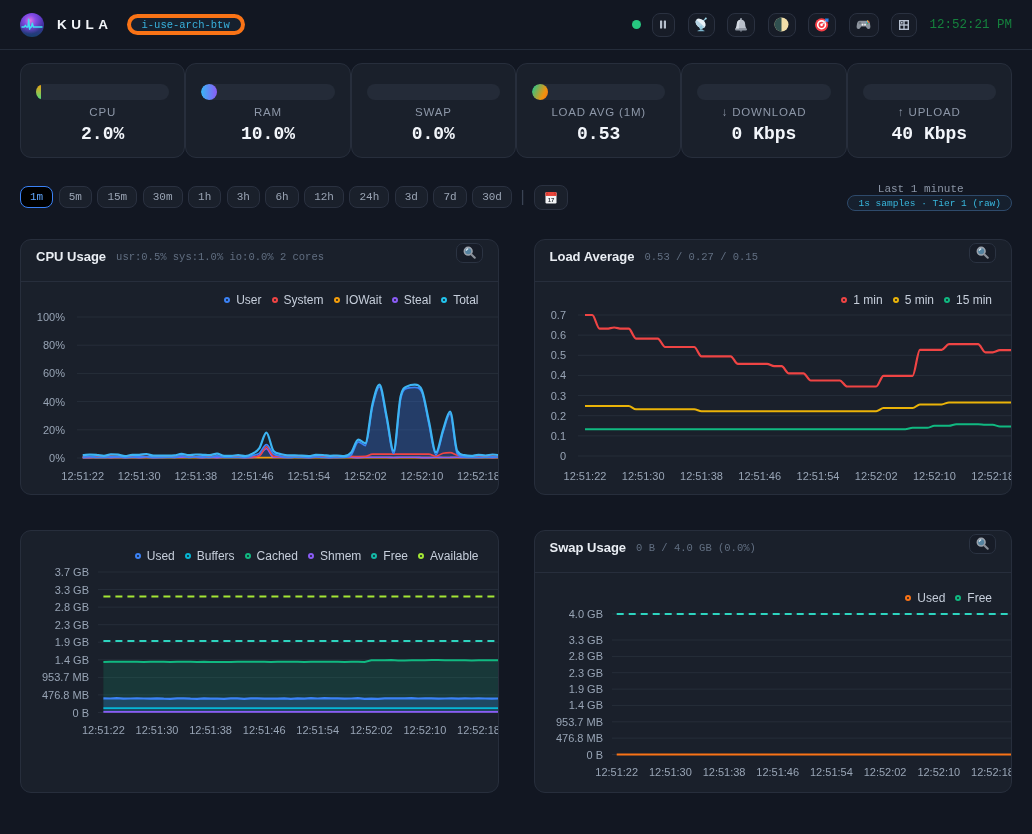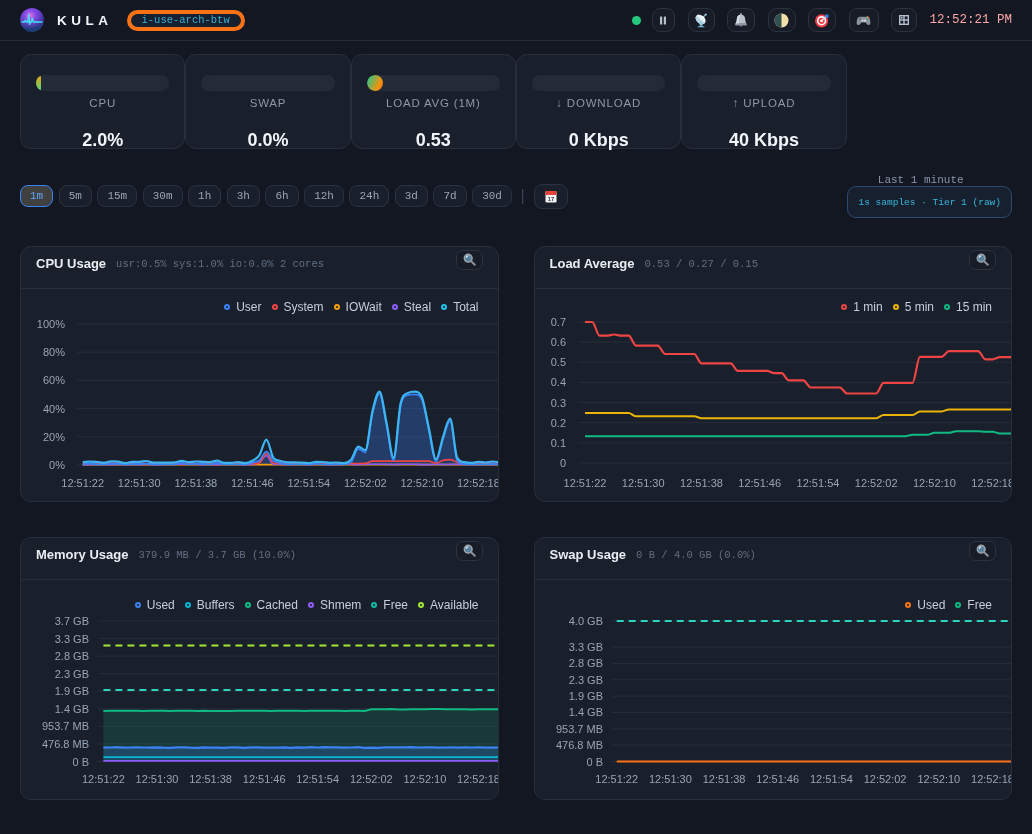--- a/index.html
+++ b/index.html
@@ -1,44 +1,44 @@
 <!DOCTYPE html>
 <html><head><meta charset="utf-8">
 <style>
 * { margin:0; padding:0; box-sizing:border-box; }
 html,body { width:1032px; height:834px; overflow:hidden; }
 body { background:#121722; font-family:"Liberation Sans", sans-serif; color:#e7ebf2; }
 
-.nav { height:41px; display:flex; align-items:center; padding:0 20px; border-bottom:1px solid #242c3a; }
+.nav { height:50px; display:flex; align-items:center; padding:0 20px; border-bottom:1px solid #242c3a; }
 .logo { width:24px; height:24px; border-radius:50%; position:relative;
   background:radial-gradient(circle at 42% 32%, rgba(236,120,228,0.95) 0%, rgba(150,85,245,0.75) 26%, rgba(90,55,205,0.0) 62%), linear-gradient(180deg, #5a35c8 0%, #41309e 48%, #17406e 100%); }
 .brand { font-size:13.5px; font-weight:bold; letter-spacing:4.5px; color:#f2f5f9; margin-left:13px; }
 .hostpill { margin-left:14px; height:21px; padding:0 11px; display:flex; align-items:center; border:4px solid #f97316; border-radius:11px; background:#16202e; color:#38b0dc; font-family:"Liberation Mono",monospace; font-size:10.5px; }
 .nright { margin-left:auto; display:flex; align-items:center; }
 .dot { width:9px; height:9px; border-radius:50%; background:#27c780; }
 .nbtn { height:24px; border:1px solid #2a3140; border-radius:8px; background:#171c27; display:flex; align-items:center; justify-content:center; }
-.clock { font-family:"Liberation Mono",monospace; font-size:12.5px; color:#fca5a5; margin-left:12px; }
+.clock { font-family:"Liberation Mono",monospace; font-size:12.5px; color:#15803d; margin-left:12px; }
 
 .main { padding:0 20px; }
 .stats { display:grid; grid-template-columns:repeat(6,1fr); margin-top:13px; }
 .stat { height:95px; padding:20px 15px 0; text-align:center; }
 .card { background:#1a202b; border:1px solid #272e3c; border-radius:11px; }
 .track { height:16px; border-radius:8px; background:#242b38; overflow:hidden; position:relative; }
 .fill { position:absolute; left:0; top:0; bottom:0; border-radius:8px; }
 .slab { margin-top:6px; font-size:11.5px; color:#8d97a8; letter-spacing:0.8px; }
-.sval { margin-top:21px; font-family:Liberation Sans, sans-serif; font-weight:bold; font-size:18px; color:#f2f5fa; }
+.sval { margin-top:6px; font-family:Liberation Mono, monospace; font-weight:bold; font-size:18px; color:#f2f5fa; }
 
 .controls { margin-top:25px; display:flex; align-items:center; }
 .tbtn { height:22px; padding:0 9px; display:flex; align-items:center; border:1px solid #2a3140; border-radius:8px; background:#1a202b; color:#9aa4b4; font-family:"Liberation Mono",monospace; font-size:11px; margin-right:5.5px; }
-.tbtn.act { border-color:#3b82f6; background:#404040; color:#60a5fa;text-align:center; }
+.tbtn.act { border-color:#3b82f6; background:#000000; color:#60a5fa;text-align:center; }
 .tsep { color:#3a4354; margin:0 9px 0 3px; }
 .calbtn { width:34px; height:25px; border:1px solid #2a3140; border-radius:8px; background:#1a202b; display:flex; align-items:center; justify-content:center; }
 .cinfo { margin-left:auto; display:flex; align-items:center;flex-direction:column; }
 .lastlab { font-family:"Liberation Mono",monospace; font-size:11px; color:#8b95a6; }
-.tierpill { margin-left:18px; height:32px; padding:0 10px; display:flex; align-items:center; border:1px solid #2e4a6b; border-radius:9px; background:#16202e; color:#38b7dd; font-family:"Liberation Mono",monospace; font-size:9.5px; }
+.tierpill { margin-left:18px; height:16px; padding:0 10px; display:flex; align-items:center; border:1px solid #2e4a6b; border-radius:9px; background:#16202e; color:#38b7dd; font-family:"Liberation Mono",monospace; font-size:9.5px; }
 
 h2 { margin-top:28px; font-size:17px; color:#eef1f6; letter-spacing:0.6px; }
 .cgrid { margin-top:28px; display:grid; grid-template-columns:1fr 1fr; column-gap:14px; row-gap:15px;gap:35px; }
 .chart { overflow:hidden; }
 .chead { height:42px; display:flex; align-items:center; padding:0 15px; border-bottom:1px solid #272e3c; }
 .ct { font-size:13px; font-weight:bold; color:#e9edf3; position:relative; top:-4px; }
 .cs { margin-left:10px; font-family:"Liberation Mono",monospace; font-size:10.5px; color:#616e81; position:relative; top:-4px; }
 .mag { margin-left:auto; width:27px; height:20px; border:1px solid #2b3342; border-radius:7px; background:#171c27; display:flex; align-items:center; justify-content:center; position:relative; top:-8px; }
 .cbody { position:relative; }
 .legend { position:absolute; right:19px; display:flex; align-items:center; }
@@ -126,20 +126,27 @@
   </div>
 </div>
 <div class="main">
   <div class="stats">
     <div class="card stat">
         <div class="track">
           <div class="fill" style="width:5px;background:linear-gradient(180deg,#f59e0b,#4ade80)"></div>
         </div>
         <div class="slab">CPU</div>
         <div class="sval">2.0%</div>
+      </div>
+    <div class="card stat">
+        <div class="track">
+          <div class="fill" style="width:16px;background:linear-gradient(90deg,#38b6f6,#8b5cf6)"></div>
+        </div>
+        <div class="slab">RAM</div>
+        <div class="sval">10.0%</div>
       </div>
     <div class="card stat">
         <div class="track"></div>
         <div class="slab">SWAP</div>
         <div class="sval">0.0%</div>
       </div>
     <div class="card stat">
         <div class="track">
           <div class="fill" style="width:16px;background:linear-gradient(115deg,#3fc07a 15%,#f0930f 70%,#f97316)"></div>
         </div>
@@ -279,31 +286,20 @@
             <text x="341.2" y="194" text-anchor="middle" dominant-baseline="central" class="ax">12:52:02</text>
             <text x="399.4" y="194" text-anchor="middle" dominant-baseline="central" class="ax">12:52:10</text>
             <text x="457.7" y="194" text-anchor="middle" dominant-baseline="central" class="ax">12:52:18</text>
             <path d="M50.0 147.2C52.4 147.2 54.9 147.2 57.3 147.2C59.7 147.2 62.1 147.2 64.6 147.2C67.0 147.2 69.4 147.2 71.8 147.2C74.3 147.2 76.7 147.2 79.1 147.2C81.5 147.2 84.0 147.2 86.4 147.2C88.8 147.2 91.3 147.2 93.7 147.2C96.1 147.2 98.5 147.2 101.0 147.2C103.4 147.2 105.8 147.2 108.2 147.2C110.7 147.2 113.1 147.2 115.5 147.2C117.9 147.2 120.4 147.2 122.8 147.2C125.2 147.2 127.7 147.2 130.1 147.2C132.5 147.2 134.9 147.2 137.4 147.2C139.8 147.2 142.2 147.2 144.6 147.2C147.1 147.2 149.5 147.2 151.9 147.2C154.3 147.2 156.8 147.2 159.2 147.2C161.6 147.2 164.1 147.2 166.5 147.2C168.9 147.2 171.3 147.2 173.8 147.2C176.2 147.2 178.6 147.2 181.0 147.2C183.5 147.2 185.9 147.2 188.3 147.2C190.7 147.2 193.2 147.2 195.6 147.2C198.0 147.2 200.5 147.2 202.9 147.2C205.3 147.2 207.7 147.2 210.2 147.2C212.6 147.2 215.0 147.2 217.4 147.2C219.9 147.2 222.3 147.2 224.7 147.2C227.1 147.2 229.6 147.2 232.0 147.2C234.4 147.2 236.9 147.2 239.3 147.2C241.7 147.2 244.1 147.2 246.6 147.2C249.0 147.2 251.4 147.2 253.8 147.2C256.3 147.2 258.7 147.2 261.1 147.2C263.5 147.2 266.0 147.2 268.4 147.2C270.8 147.2 273.3 147.2 275.7 147.2C278.1 147.2 280.5 147.2 283.0 147.2C285.4 147.2 287.8 147.2 290.2 147.2C292.7 147.2 295.1 147.2 297.5 147.2C299.9 147.2 302.4 147.2 304.8 147.2C307.2 147.2 309.7 147.2 312.1 147.2C314.5 147.2 316.9 147.2 319.4 147.2C321.8 147.2 324.2 147.2 326.6 147.2C329.1 147.2 331.5 147.2 333.9 147.2C336.3 147.2 338.8 147.2 341.2 147.2C343.6 147.2 346.1 147.2 348.5 147.2C350.9 147.2 353.3 147.2 355.8 147.2C358.2 147.2 360.6 147.2 363.0 147.2C365.5 147.2 367.9 147.2 370.3 147.2C372.7 147.2 375.2 145.8 377.6 145.8C380.0 145.8 382.5 145.8 384.9 145.8C387.3 145.8 389.7 145.8 392.2 145.8C394.6 145.8 397.0 143.8 399.4 143.8C401.9 143.8 404.3 143.8 406.7 143.8C409.1 143.8 411.6 143.8 414.0 143.8C416.4 143.8 418.9 142.2 421.3 142.2C423.7 142.2 426.1 142.2 428.6 142.2C431.0 142.2 433.4 142.2 435.8 142.2C438.3 142.2 440.7 142.2 443.1 142.2C445.5 142.2 448.0 142.8 450.4 142.8C452.8 142.8 455.3 142.8 457.7 142.8C460.1 142.8 462.5 144.4 465.0 144.4C467.4 144.4 469.8 144.4 472.2 144.4C474.7 144.4 477.1 144.4 479.5 144.4" fill="none" stroke="#10b981" stroke-width="2"></path>
             <path d="M50.0 124.0C52.4 124.0 54.9 124.0 57.3 124.0C59.7 124.0 62.1 124.0 64.6 124.0C67.0 124.0 69.4 124.0 71.8 124.0C74.3 124.0 76.7 124.0 79.1 124.0C81.5 124.0 84.0 124.0 86.4 124.0C88.8 124.0 91.3 124.0 93.7 124.0C96.1 124.0 98.5 127.3 101.0 127.3C103.4 127.3 105.8 127.3 108.2 127.3C110.7 127.3 113.1 127.3 115.5 127.3C117.9 127.3 120.4 127.3 122.8 127.3C125.2 127.3 127.7 127.3 130.1 127.3C132.5 127.3 134.9 127.3 137.4 127.3C139.8 127.3 142.2 127.3 144.6 127.3C147.1 127.3 149.5 127.3 151.9 127.3C154.3 127.3 156.8 127.3 159.2 127.3C161.6 127.3 164.1 129.3 166.5 129.3C168.9 129.3 171.3 129.3 173.8 129.3C176.2 129.3 178.6 129.3 181.0 129.3C183.5 129.3 185.9 129.3 188.3 129.3C190.7 129.3 193.2 129.3 195.6 129.3C198.0 129.3 200.5 129.3 202.9 129.3C205.3 129.3 207.7 129.3 210.2 129.3C212.6 129.3 215.0 129.3 217.4 129.3C219.9 129.3 222.3 129.3 224.7 129.3C227.1 129.3 229.6 129.3 232.0 129.3C234.4 129.3 236.9 129.3 239.3 129.3C241.7 129.3 244.1 129.3 246.6 129.3C249.0 129.3 251.4 129.3 253.8 129.3C256.3 129.3 258.7 129.3 261.1 129.3C263.5 129.3 266.0 129.3 268.4 129.3C270.8 129.3 273.3 129.3 275.7 129.3C278.1 129.3 280.5 129.3 283.0 129.3C285.4 129.3 287.8 129.3 290.2 129.3C292.7 129.3 295.1 129.3 297.5 129.3C299.9 129.3 302.4 129.3 304.8 129.3C307.2 129.3 309.7 129.3 312.1 129.3C314.5 129.3 316.9 129.3 319.4 129.3C321.8 129.3 324.2 129.3 326.6 129.3C329.1 129.3 331.5 129.3 333.9 129.3C336.3 129.3 338.8 129.3 341.2 129.3C343.6 129.3 346.1 126.1 348.5 126.1C350.9 126.1 353.3 126.1 355.8 126.1C358.2 126.1 360.6 126.1 363.0 126.1C365.5 126.1 367.9 126.1 370.3 126.1C372.7 126.1 375.2 126.1 377.6 126.1C380.0 126.1 382.5 122.4 384.9 122.4C387.3 122.4 389.7 122.4 392.2 122.4C394.6 122.4 397.0 122.4 399.4 122.4C401.9 122.4 404.3 122.4 406.7 122.4C409.1 122.4 411.6 120.4 414.0 120.4C416.4 120.4 418.9 120.4 421.3 120.4C423.7 120.4 426.1 120.4 428.6 120.4C431.0 120.4 433.4 120.4 435.8 120.4C438.3 120.4 440.7 120.4 443.1 120.4C445.5 120.4 448.0 120.4 450.4 120.4C452.8 120.4 455.3 120.4 457.7 120.4C460.1 120.4 462.5 120.4 465.0 120.4C467.4 120.4 469.8 120.4 472.2 120.4C474.7 120.4 477.1 120.4 479.5 120.4" fill="none" stroke="#eab308" stroke-width="2"></path>
             <path d="M50.0 33.0C52.4 33.0 54.9 33.0 57.3 33.0C59.7 33.0 62.1 46.7 64.6 46.7C67.0 46.7 69.4 46.7 71.8 46.7C74.3 46.7 76.7 45.5 79.1 45.5C81.5 45.5 84.0 46.7 86.4 46.7C88.8 46.7 91.3 46.7 93.7 46.7C96.1 46.7 98.5 56.6 101.0 56.6C103.4 56.6 105.8 56.6 108.2 56.6C110.7 56.6 113.1 56.6 115.5 56.6C117.9 56.6 120.4 56.6 122.8 56.6C125.2 56.6 127.7 65.0 130.1 65.0C132.5 65.0 134.9 65.0 137.4 65.0C139.8 65.0 142.2 65.0 144.6 65.0C147.1 65.0 149.5 65.0 151.9 65.0C154.3 65.0 156.8 65.0 159.2 65.0C161.6 65.0 164.1 74.3 166.5 74.3C168.9 74.3 171.3 74.3 173.8 74.3C176.2 74.3 178.6 74.3 181.0 74.3C183.5 74.3 185.9 74.3 188.3 74.3C190.7 74.3 193.2 74.3 195.6 74.3C198.0 74.3 200.5 81.9 202.9 81.9C205.3 81.9 207.7 81.9 210.2 81.9C212.6 81.9 215.0 81.9 217.4 81.9C219.9 81.9 222.3 81.9 224.7 81.9C227.1 81.9 229.6 81.9 232.0 81.9C234.4 81.9 236.9 84.2 239.3 84.2C241.7 84.2 244.1 84.2 246.6 84.2C249.0 84.2 251.4 91.4 253.8 91.4C256.3 91.4 258.7 91.4 261.1 91.4C263.5 91.4 266.0 91.4 268.4 91.4C270.8 91.4 273.3 98.5 275.7 98.5C278.1 98.5 280.5 98.5 283.0 98.5C285.4 98.5 287.8 98.5 290.2 98.5C292.7 98.5 295.1 98.5 297.5 98.5C299.9 98.5 302.4 98.5 304.8 98.5C307.2 98.5 309.7 104.5 312.1 104.5C314.5 104.5 316.9 104.5 319.4 104.5C321.8 104.5 324.2 104.5 326.6 104.5C329.1 104.5 331.5 104.5 333.9 104.5C336.3 104.5 338.8 104.5 341.2 104.5C343.6 104.5 346.1 93.8 348.5 93.8C350.9 93.8 353.3 93.8 355.8 93.8C358.2 93.8 360.6 93.8 363.0 93.8C365.5 93.8 367.9 93.8 370.3 93.8C372.7 93.8 375.2 93.8 377.6 93.8C380.0 93.8 382.5 67.8 384.9 67.8C387.3 67.8 389.7 67.8 392.2 67.8C394.6 67.8 397.0 67.8 399.4 67.8C401.9 67.8 404.3 67.8 406.7 67.8C409.1 67.8 411.6 62.2 414.0 62.2C416.4 62.2 418.9 62.2 421.3 62.2C423.7 62.2 426.1 62.2 428.6 62.2C431.0 62.2 433.4 62.2 435.8 62.2C438.3 62.2 440.7 62.2 443.1 62.2C445.5 62.2 448.0 70.3 450.4 70.3C452.8 70.3 455.3 70.3 457.7 70.3C460.1 70.3 462.5 68.2 465.0 68.2C467.4 68.2 469.8 68.2 472.2 68.2C474.7 68.2 477.1 68.2 479.5 68.2" fill="none" stroke="#ef4444" stroke-width="2.2"></path>
           </svg>
         </div>
 </div>
     <div class="card chart">
-<div class="chead">
-          <span class="ct">Memory Usage</span>
-          <span class="cs">379.9 MB / 3.7 GB (10.0%)</span>
-          <span class="mag">
-            <svg width="15" height="15" viewBox="0 0 16 16">
-              <circle cx="6.6" cy="6.6" r="4.1" fill="#54829f" stroke="#9aa1ab" stroke-width="1.7"></circle>
-              <path d="M4.6 5.6 A2.6 2.6 0 0 1 6.2 4.1" stroke="#dfe9f0" stroke-width="1.3" fill="none" stroke-linecap="round"></path>
-              <line x1="9.8" y1="9.8" x2="13.6" y2="13.6" stroke="#8a9099" stroke-width="2.2" stroke-linecap="round"></line>
-            </svg>
-          </span>
-        </div>
 <div class="cbody" style="height:219px">
           <div class="legend" style="top:18px">
             <span class="li"><i style="border-color:#3b82f6"></i>Used</span>
             <span class="li"><i style="border-color:#06b6d4"></i>Buffers</span>
             <span class="li"><i style="border-color:#10b981"></i>Cached</span>
             <span class="li"><i style="border-color:#8b5cf6"></i>Shmem</span>
             <span class="li"><i style="border-color:#14b8a6"></i>Free</span>
             <span class="li"><i style="border-color:#a3e635"></i>Available</span>
           </div>
           <svg class="plot" width="487" height="220" viewBox="0 0 487 220">

